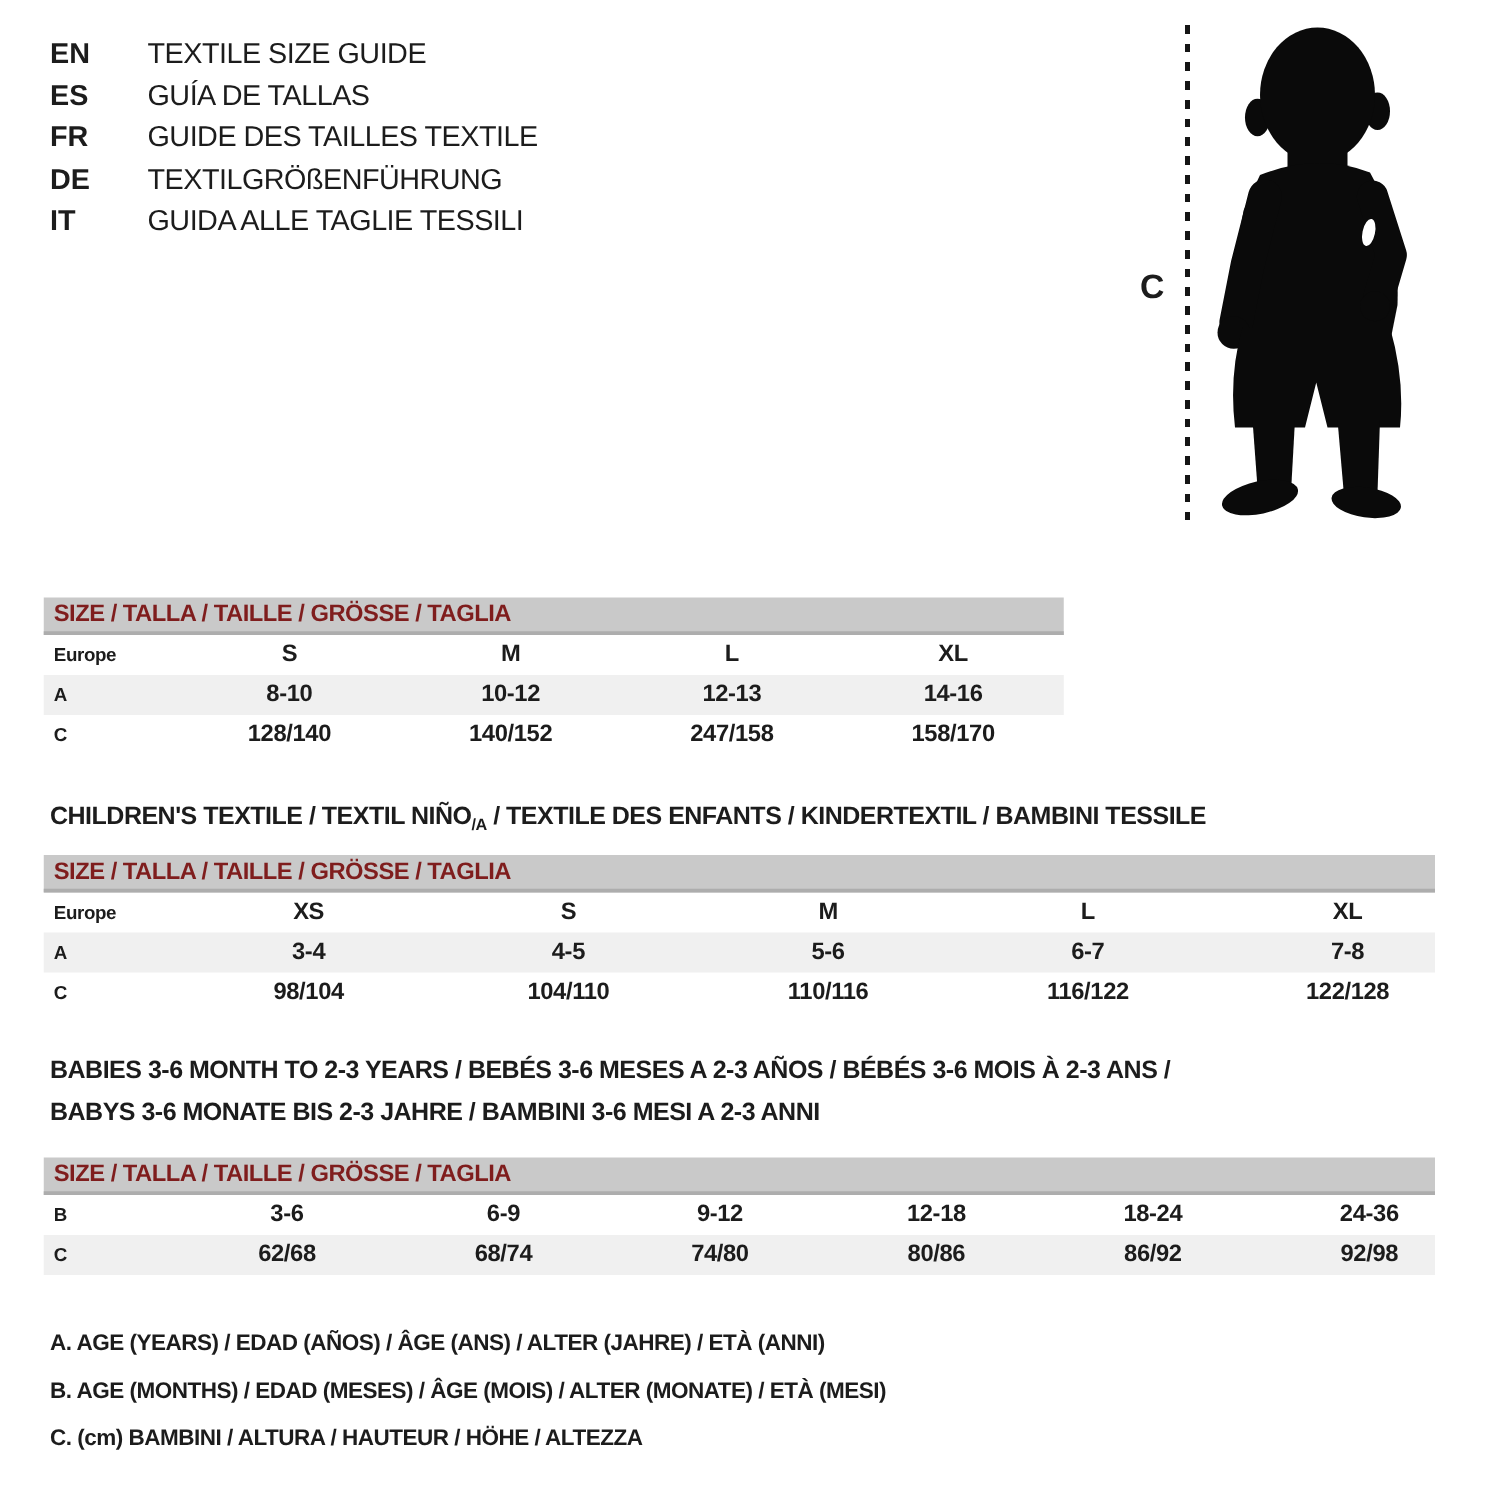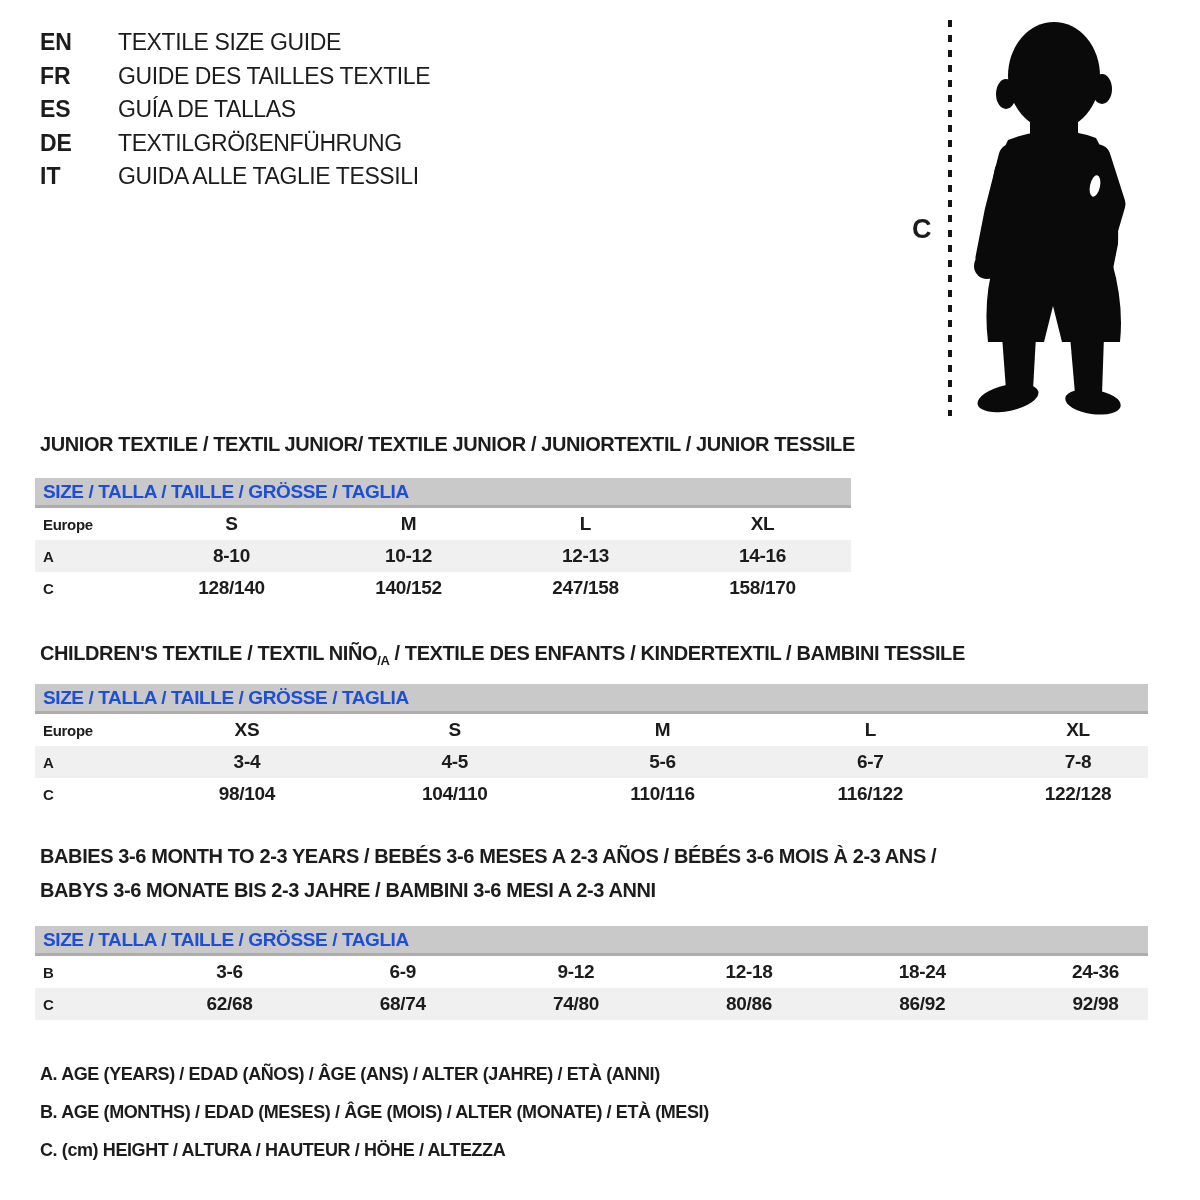--- a/index.html
+++ b/index.html
@@ -33,21 +33,21 @@
     white-space:nowrap;letter-spacing:-0.4px;
   }
   .section-title sub{font-size:13px;}
 
   
   .size-table{position:absolute;left:35px;}
   .size-bar{
     height:27px;background:var(--bar-bg,#c9c9c9);
     border-bottom:3px solid var(--bar-border,#adadad);
     font-size:19px;font-weight:700;letter-spacing:-0.4px;
-    padding-left:8px;line-height:28px;color:#1d4ed8;
+    padding-left:8px;line-height:28px;color:#7f1d1d;
   }
   .trow{display:flex;height:32px;align-items:center;}
   .trow.shaded{background:var(--row-shade,#f0f0f0);}
   .tlabel{width:100px;padding-left:8px;font-size:15px;font-weight:700;letter-spacing:-0.3px;flex:none;}
   .tcell{flex:1;text-align:center;font-size:19px;font-weight:700;letter-spacing:-0.3px;}
 
   #junior-table{top:478px;width:816px;}
   #children-table{top:684px;width:1147px;}
   #babies-table{top:926px;width:1147px;}
 
@@ -59,26 +59,26 @@
 <body>
 
 <div id="page" style="--bar-bg: #c9c9c9; --bar-border: #adadad; --row-shade: #f0f0f0; color: rgb(28, 28, 28);">
 
   <div id="lang-block">
     <div class="lang-row">
       <span class="lang-code">EN</span>
       <span class="lang-title cond">TEXTILE SIZE GUIDE</span>
     </div>
     <div class="lang-row">
+      <span class="lang-code">ES</span>
+      <span class="lang-title cond">GUÍA DE TALLAS</span>
+    </div>
+    <div class="lang-row">
       <span class="lang-code">FR</span>
       <span class="lang-title cond">GUIDE DES TAILLES TEXTILE</span>
-    </div>
-    <div class="lang-row">
-      <span class="lang-code">ES</span>
-      <span class="lang-title cond">GUÍA DE TALLAS</span>
     </div>
     <div class="lang-row">
       <span class="lang-code">DE</span>
       <span class="lang-title cond">TEXTILGRÖßENFÜHRUNG</span>
     </div>
     <div class="lang-row">
       <span class="lang-code">IT</span>
       <span class="lang-title cond">GUIDA ALLE TAGLIE TESSILI</span>
     </div>
   </div>
@@ -109,21 +109,20 @@
       <path d="M 40 324 L 74 324 L 71 378 L 44 378 Z"></path>
       <path d="M 108 324 L 142 324 L 140 382 L 113 382 Z"></path>
 
       <ellipse cx="46" cy="386" rx="31" ry="13" transform="rotate(-12 46 386)"></ellipse>
       <ellipse cx="131" cy="390" rx="28" ry="12" transform="rotate(8 131 390)"></ellipse>
     </g>
 
     <ellipse cx="133" cy="174" rx="5" ry="11" fill="#ffffff" transform="rotate(12 133 174)"></ellipse>
   </svg>
 
-  <div class="section-title" style="top:433px">JUNIOR TEXTILE / TEXTIL JUNIOR/ TEXTILE JUNIOR / JUNIORTEXTIL / JUNIOR TESSILE</div>
   <div class="size-table" id="junior-table">
     <div class="size-bar">SIZE / TALLA / TAILLE / GRÖSSE / TAGLIA</div>
     <div>
         <div class="trow">
           <div class="tlabel">Europe</div>
           <div class="tcell">S</div>
           <div class="tcell">M</div>
           <div class="tcell">L</div>
           <div class="tcell">XL</div>
         </div>
@@ -197,16 +196,16 @@
           <div class="tcell">80/86</div>
           <div class="tcell">86/92</div>
           <div class="tcell">92/98</div>
         </div>
       </div>
   </div>
 
   <div id="legend">
     <div class="legend-line">A. AGE (YEARS) / EDAD (AÑOS) / ÂGE (ANS) / ALTER (JAHRE) / ETÀ (ANNI)</div>
     <div class="legend-line">B. AGE (MONTHS) / EDAD (MESES) / ÂGE (MOIS) / ALTER (MONATE) / ETÀ (MESI)</div>
-    <div class="legend-line">C. (cm) HEIGHT / ALTURA / HAUTEUR / HÖHE / ALTEZZA</div>
+    <div class="legend-line">C. (cm) BAMBINI / ALTURA / HAUTEUR / HÖHE / ALTEZZA</div>
   </div>
 
 </div>
 
 </body></html>

